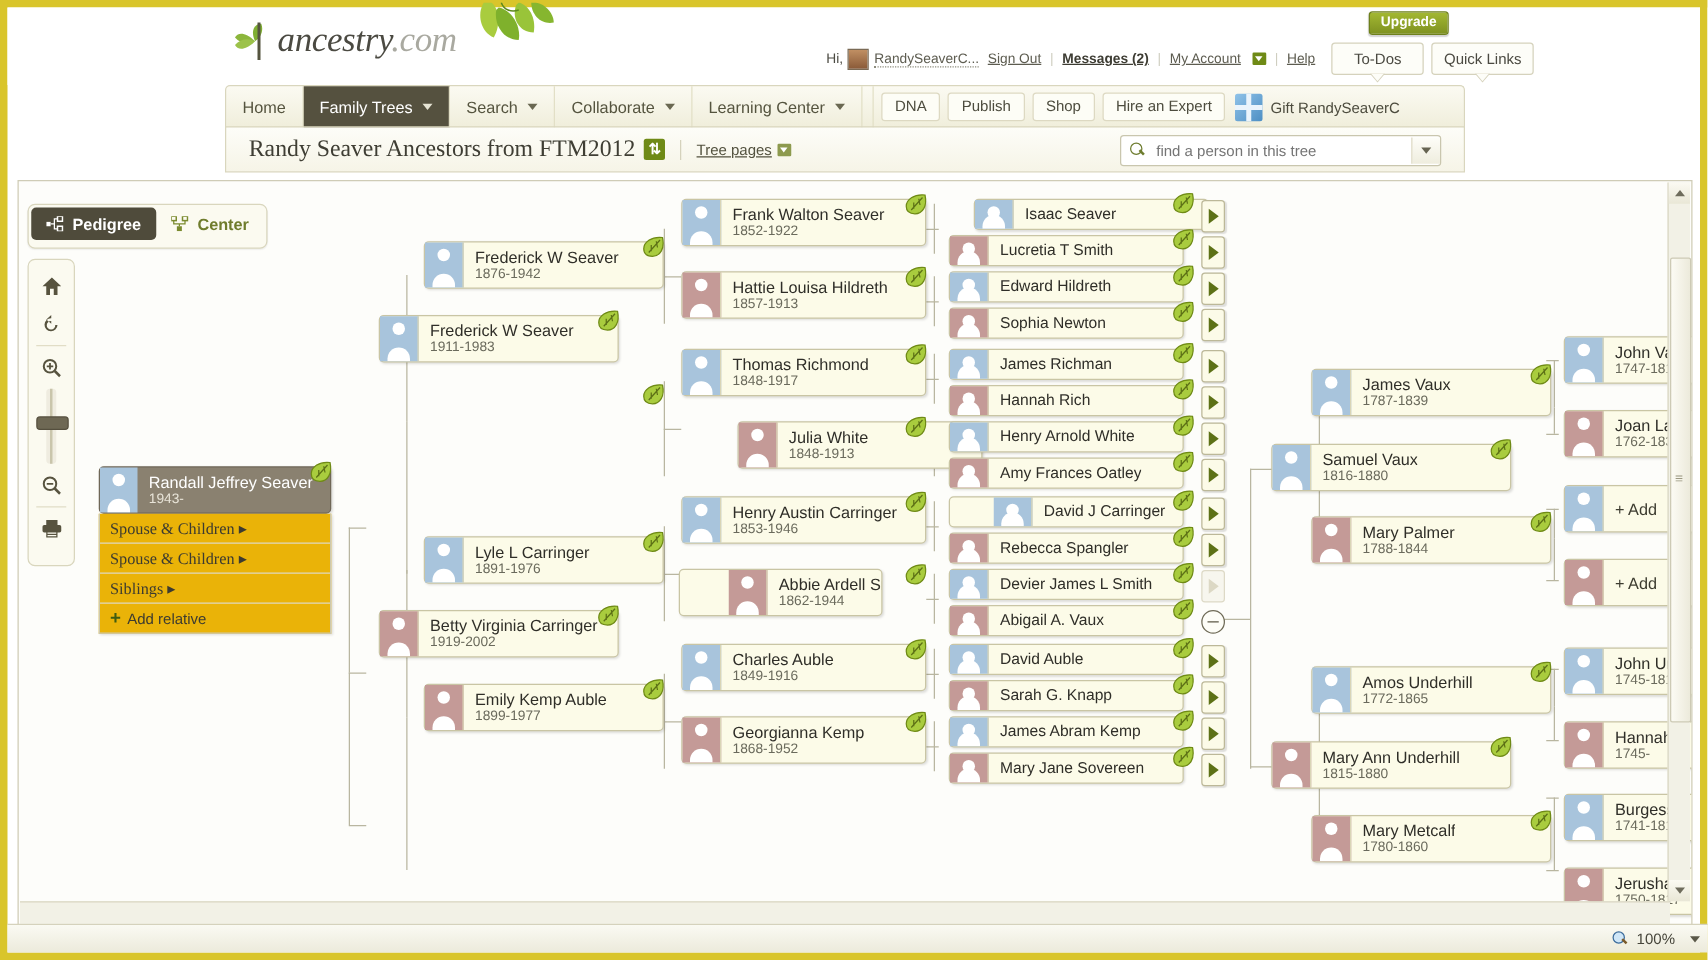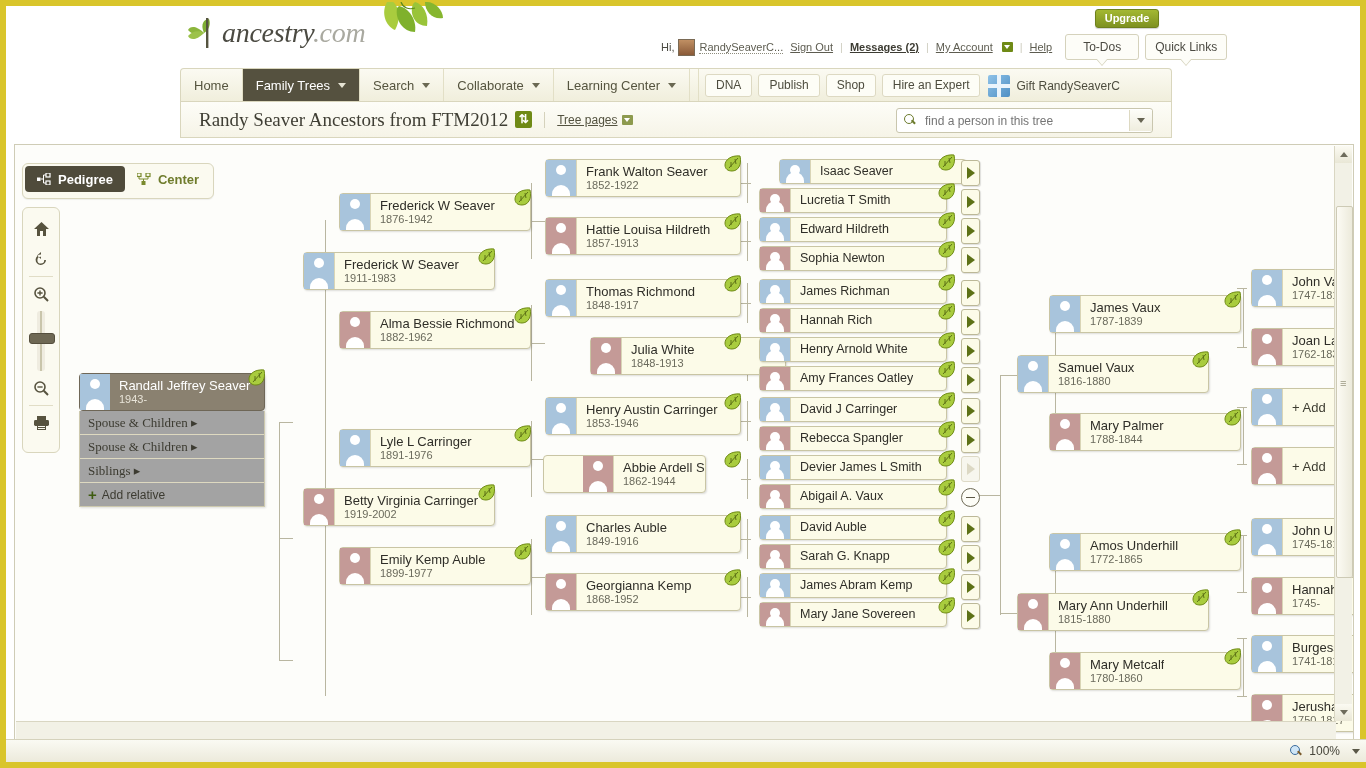--- a/index.html
+++ b/index.html
@@ -144,21 +144,21 @@
   .minus-btn{position:absolute;width:17px;height:17px;border:1.5px solid #6f6b57;border-radius:50%;
     background:#fdfdf7;display:flex;align-items:center;justify-content:center;}
   .minus-btn i{display:block;width:9px;height:1.8px;background:#5c5847;}
 
   
   .card.addcard{background:#fcfbe8;}
   .card.addcard .addtxt{font-size:13px;color:#3d3c30;padding-left:9px;display:flex;align-items:center;gap:5px;}
   .plus{color:#3f5c11;font-weight:bold;font-size:15px;}
 
   
-  #root-menu{position:absolute;left:78px;top:411px;width:184px;background:#a3a3a3;border:1px solid #cdc9ae;
+  #root-menu{position:absolute;left:78px;top:411px;width:184px;background:#eab308;border:1px solid #cdc9ae;
     border-top:none;box-shadow:1px 1px 2px rgba(0,0,0,.12);}
   #root-menu .mi{height:23px;border-bottom:1px solid #ded9c0;display:flex;align-items:center;padding-left:8px;
     font-family:"Liberation Serif",serif;font-size:13px;color:#3c3b31;}
   #root-menu .mi:last-child{border-bottom:none;font-family:"Liberation Sans",sans-serif;font-size:12px;gap:5px;}
 
   
   .ln{position:absolute;background:#b9b6a0;}
   .lnh{height:1px;}
   .lnv{width:1px;}
 
@@ -383,27 +383,20 @@
     <div class="txt">
         <div class="nm">Frederick W Seaver</div>
       <div class="dt">1911-1983</div>
       </div>
   </div>
   <svg class="leaf" style="left:462px;top:102px;" viewBox="0 0 20 19">
       <path d="M17 2 C8 1,2 6,2 11 C2 15,5 17,9 17 C15 17,19 11,17 2 Z" fill="#a9cc3e" stroke="#6f8a16" stroke-width="1"></path>
       <path d="M15 4 L6 14 M12 5 L13 10 M8 8 L8 13" stroke="#5d7116" stroke-width="1" fill="none"></path>
     </svg>
 
-  <div class="card tall" style="left:324px;top:166px;width:192px;">
-    <div class="av f"></div>
-    <div class="txt">
-        <div class="nm">Alma Bessie Richmond</div>
-      <div class="dt">1882-1962</div>
-      </div>
-  </div>
   <svg class="leaf" style="left:498px;top:161px;" viewBox="0 0 20 19">
       <path d="M17 2 C8 1,2 6,2 11 C2 15,5 17,9 17 C15 17,19 11,17 2 Z" fill="#a9cc3e" stroke="#6f8a16" stroke-width="1"></path>
       <path d="M15 4 L6 14 M12 5 L13 10 M8 8 L8 13" stroke="#5d7116" stroke-width="1" fill="none"></path>
     </svg>
 
   <div class="card tall" style="left:324px;top:284px;width:192px;">
     <div class="av m"></div>
     <div class="txt">
         <div class="nm">Lyle L Carringer</div>
       <div class="dt">1891-1976</div>
@@ -627,21 +620,21 @@
           <div class="nm">Amy Frances Oatley</div>
         </div>
       </div>
       <svg class="leaf" style="left:922px;top:215px;" viewBox="0 0 20 19">
         <path d="M17 2 C8 1,2 6,2 11 C2 15,5 17,9 17 C15 17,19 11,17 2 Z" fill="#a9cc3e" stroke="#6f8a16" stroke-width="1"></path>
         <path d="M15 4 L6 14 M12 5 L13 10 M8 8 L8 13" stroke="#5d7116" stroke-width="1" fill="none"></path>
       </svg>
       <div class="arrow-btn" style="left:946px;top:222px;">
         <i></i>
       </div>
-      <div class="card compact" style="left:744px;top:252px;width:188px;">
+      <div class="card compact" style="left:744px;top:252px;width:188px;padding-left:35px;">
         <div class="av m"></div>
         <div class="txt">
           <div class="nm">David J Carringer</div>
         </div>
       </div>
       <svg class="leaf" style="left:922px;top:246px;" viewBox="0 0 20 19">
         <path d="M17 2 C8 1,2 6,2 11 C2 15,5 17,9 17 C15 17,19 11,17 2 Z" fill="#a9cc3e" stroke="#6f8a16" stroke-width="1"></path>
         <path d="M15 4 L6 14 M12 5 L13 10 M8 8 L8 13" stroke="#5d7116" stroke-width="1" fill="none"></path>
       </svg>
       <div class="arrow-btn" style="left:946px;top:253px;">

